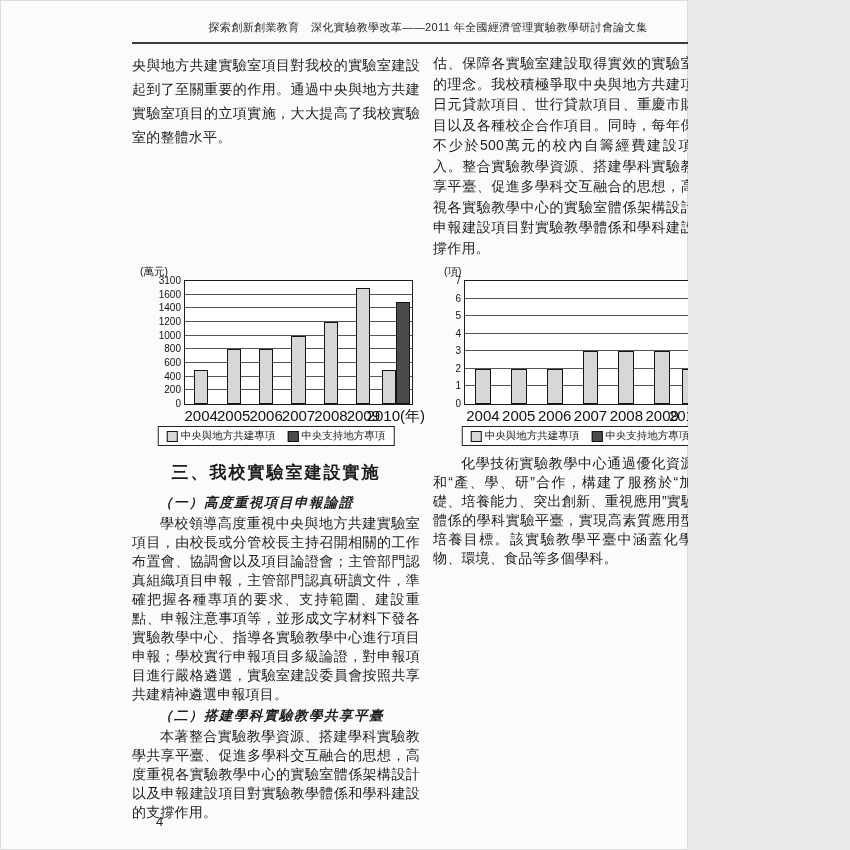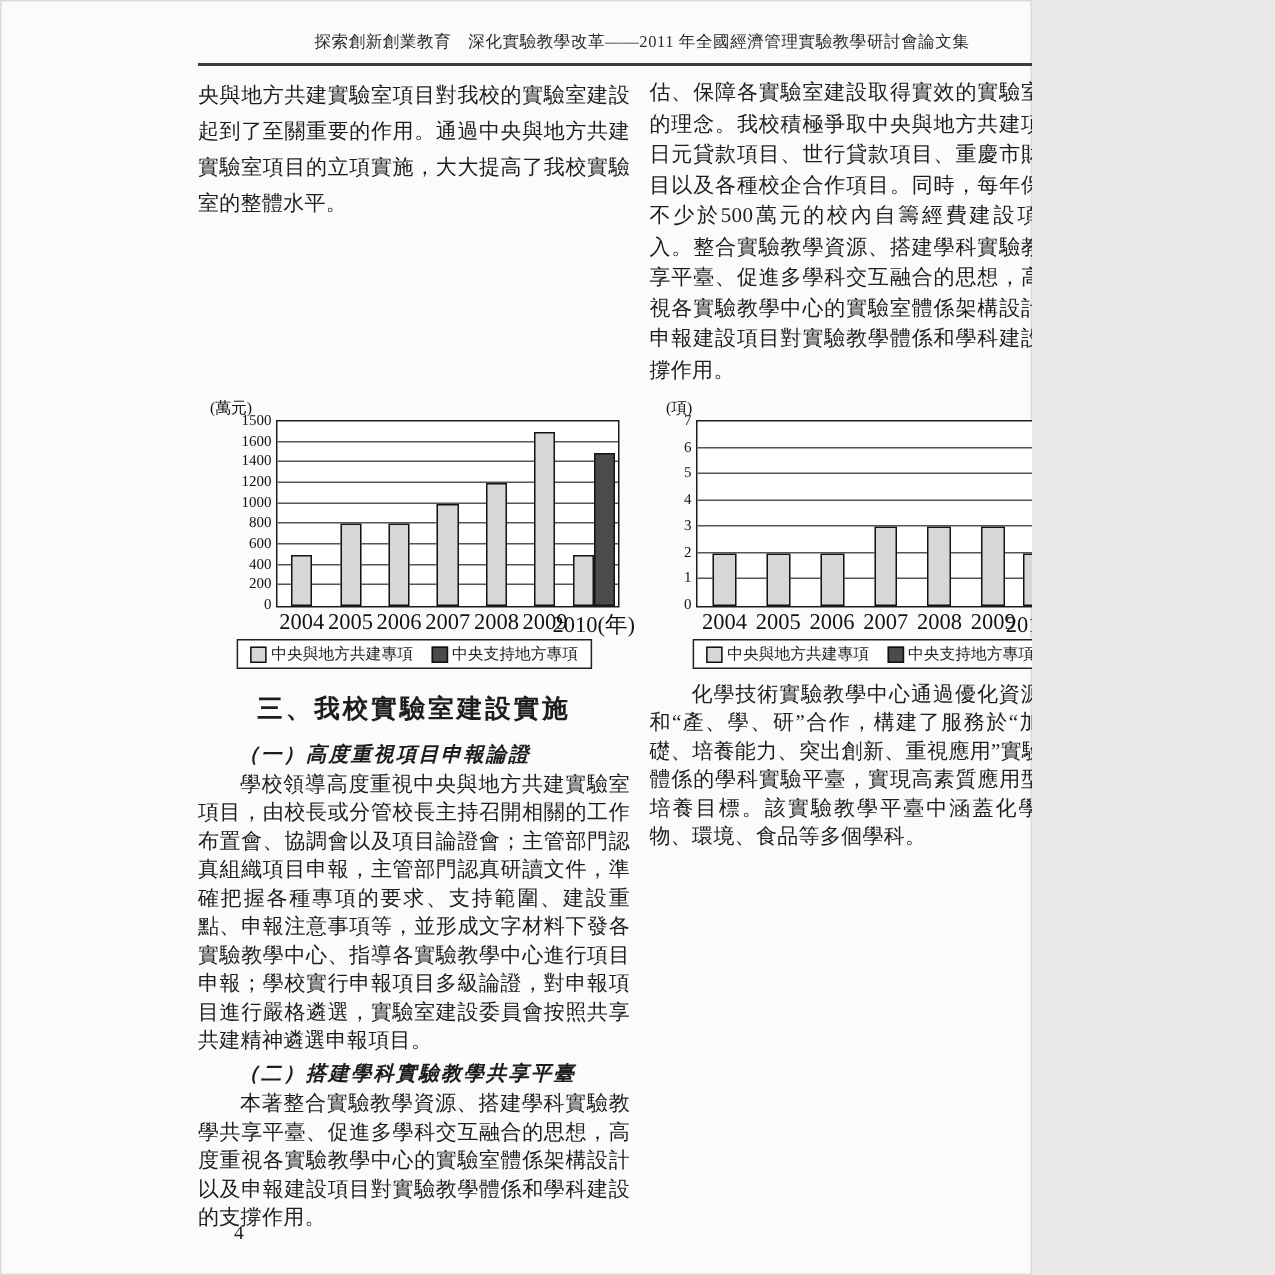--- a/index.html
+++ b/index.html
@@ -1,21 +1,21 @@
 <!DOCTYPE html>
 <html><head>
 <meta charset="utf-8">
 <style>
   html,body { margin:0; padding:0; background:#e9e9e7; }
   .page {
     position: relative;
     width: 688px; height: 850px;
     background: #fbfbf9;
     overflow: hidden;
-    font-family: Liberation Serif, serif;
+    font-family: Liberation Sans, sans-serif;
     color: #1d1d1d;
     box-shadow: inset 0 0 0 1px #dcdcda;
   }
   .content { position: absolute; left: 132px; top: 16px; width: 592px; }
 
   .header {
     text-align: center;
     font-size: 11px;
     letter-spacing: 0.4px;
     color: #2a2a2a;
@@ -158,21 +158,21 @@
               <div class="gridline" style="bottom: 44.4444%;"></div>
               <div class="ytick" style="bottom: 44.4444%;">800</div>
               <div class="gridline" style="bottom: 55.5556%;"></div>
               <div class="ytick" style="bottom: 55.5556%;">1000</div>
               <div class="gridline" style="bottom: 66.6667%;"></div>
               <div class="ytick" style="bottom: 66.6667%;">1200</div>
               <div class="gridline" style="bottom: 77.7778%;"></div>
               <div class="ytick" style="bottom: 77.7778%;">1400</div>
               <div class="gridline" style="bottom: 88.8889%;"></div>
               <div class="ytick" style="bottom: 88.8889%;">1600</div>
-              <div class="ytick" style="bottom: 100%;">1500</div>
+              <div class="ytick" style="bottom: 100%;">3100</div>
               <div class="slot" style="left: 0%; width: 14.2857%;">
                 <div class="bar" style="left: 28%; width: 44%; height: 27.7778%; background: rgb(215, 215, 215);"></div>
               </div>
               <div class="xtick" style="left: 7.14286%;">2004</div>
               <div class="slot" style="left: 14.2857%; width: 14.2857%;">
                 <div class="bar" style="left: 28%; width: 44%; height: 44.4444%; background: rgb(215, 215, 215);"></div>
               </div>
               <div class="xtick" style="left: 21.4286%;">2005</div>
               <div class="slot" style="left: 28.5714%; width: 14.2857%;">
                 <div class="bar" style="left: 28%; width: 44%; height: 44.4444%; background: rgb(215, 215, 215);"></div>

